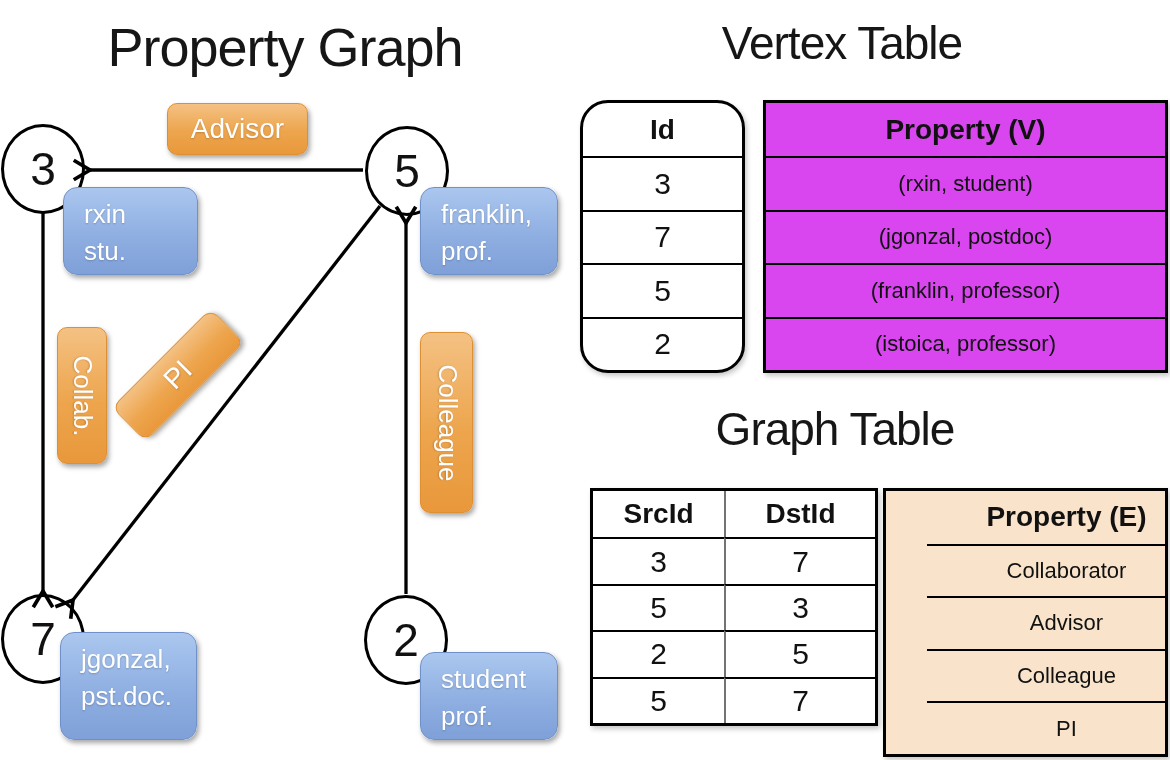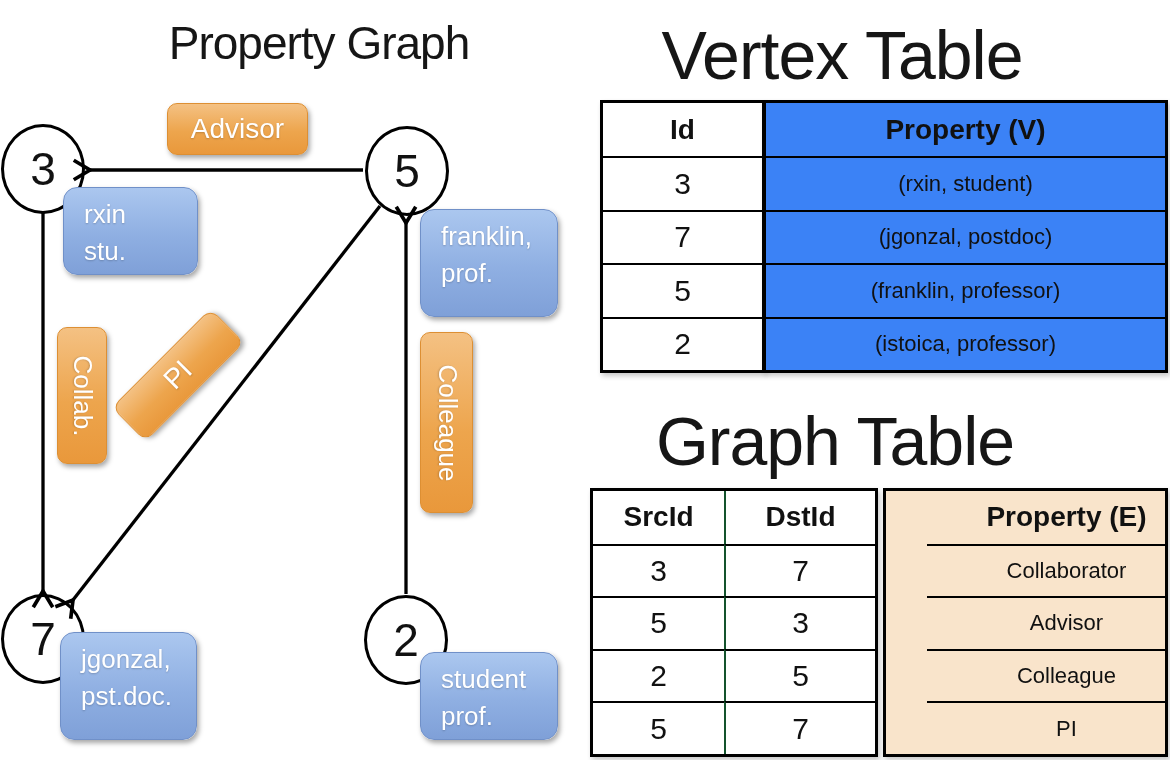--- a/index.html
+++ b/index.html
@@ -1,21 +1,21 @@
 <!DOCTYPE html>
 <html><head>
 <meta charset="utf-8">
 <style>
   html,body{margin:0;padding:0;background:#fff;}
   #stage{position:relative;width:1170px;height:760px;overflow:hidden;
          font-family:"Liberation Sans",sans-serif;background:#fff;}
 
   
   .big-title{position:absolute;text-align:center;color:#161616;
-             font-size:68px;font-weight:400;letter-spacing:-1px;white-space:nowrap;}
+             font-size:46px;font-weight:400;letter-spacing:-1px;white-space:nowrap;}
 
   
   .node{position:absolute;width:84px;height:90px;border:3.6px solid #000;
         border-radius:50%;background:#fff;box-sizing:border-box;
         display:flex;align-items:center;justify-content:center;
         font-size:46px;color:#111;z-index:1;}
 
   
   #edges{position:absolute;left:0;top:0;z-index:2;}
 
@@ -39,30 +39,30 @@
 
   
   .tbl{position:absolute;border:3px solid #000;box-sizing:border-box;
        display:grid;grid-template-rows:repeat(5,1fr);
        box-shadow:2px 3px 5px rgba(0,0,0,0.22);background:#fff;}
   .cell{display:flex;align-items:center;justify-content:center;
         font-size:30px;color:#111;border-top:2px solid #000;}
   .cell.hdr{font-weight:bold;font-size:28px;border-top:none;}
   .cell.word{font-size:22px;}
   .two-col{grid-template-columns:131px 1fr;}
-  .two-col .c2{border-left:2px solid #14532d;}
-  .fill-vertex{background:#3b82f6;}
+  .two-col .c2{border-left:2px solid #737373;}
+  .fill-vertex{background:#d946ef;}
   .fill-edge{background:#f9e4cb;padding-left:41px;}
 </style>
 </head>
 <body>
 
 <div id="stage">
 
-  <div class="big-title" style="left:0;top:16px;width:570px;font-size:46px;margin-left:34px;">Property Graph</div>
+  <div class="big-title" style="left:0;top:16px;width:570px;font-size:54px;">Property Graph</div>
   <div class="big-title" style="left:592px;top:16px;width:500px;">Vertex Table</div>
   <div class="big-title" style="left:585px;top:402px;width:500px;">Graph Table</div>
 
   <div class="node" style="left:1px;top:124px;">
     <span>3</span>
     </div>
   <div class="node" style="left:365px;top:126px;">
     <span>5</span>
     </div>
   <div class="node" style="left:1px;top:594px;">
@@ -81,21 +81,21 @@
     <line x1="363" y1="170" x2="90" y2="170" stroke="#000" stroke-width="3.3" marker-end="url(#arrow)"></line>
     <line x1="43" y1="213" x2="43" y2="591" stroke="#000" stroke-width="3.3" marker-end="url(#arrow)"></line>
     <line x1="380" y1="206" x2="73" y2="600" stroke="#000" stroke-width="3.3" marker-end="url(#arrow)"></line>
     <line x1="406" y1="594" x2="406" y2="223" stroke="#000" stroke-width="3.3" marker-end="url(#arrow)"></line>
   </svg>
 
   <div class="nbox" style="left:63px;top:187px;width:135px;height:88px;">
     <div>rxin</div>
     <div>stu.</div>
   </div>
-  <div class="nbox" style="left:420px;top:187px;width:138px;height:108px;margin-top:22px;">
+  <div class="nbox" style="left:420px;top:187px;width:138px;height:88px;">
     <div>franklin,</div>
     <div>prof.</div>
   </div>
   <div class="nbox" style="left:60px;top:632px;width:137px;height:108px;">
     <div>jgonzal,</div>
     <div>pst.doc.</div>
   </div>
   <div class="nbox" style="left:420px;top:652px;width:138px;height:88px;">
     <div>student</div>
     <div>prof.</div>
@@ -107,37 +107,37 @@
   <div class="ebox" style="left:57px;top:327px;width:50px;height:137px;font-size:26px;">
     <span class="txt rot90">Collab.</span>
   </div>
   <div class="ebox" style="left:108px;top:351px;width:140px;height:48px;transform:rotate(-45deg);">
     <span class="txt">PI</span>
   </div>
   <div class="ebox" style="left:420px;top:332px;width:53px;height:181px;font-size:26px;">
     <span class="txt rot90">Colleague</span>
   </div>
 
-  <div class="tbl" style="left:600px;top:100px;width:165px;height:273px;">
+  <div class="tbl" style="left:580px;top:100px;width:165px;height:273px;border-radius:28px;">
     <div class="cell hdr">Id</div>
     <div class="cell">3</div>
     <div class="cell">7</div>
     <div class="cell">5</div>
     <div class="cell">2</div>
   </div>
 
   <div class="tbl fill-vertex" style="left:763px;top:100px;width:405px;height:273px;">
     <div class="cell hdr fill-vertex">Property (V)</div>
     <div class="cell word fill-vertex">(rxin, student)</div>
     <div class="cell word fill-vertex">(jgonzal, postdoc)</div>
     <div class="cell word fill-vertex">(franklin, professor)</div>
     <div class="cell word fill-vertex">(istoica, professor)</div>
   </div>
 
-  <div class="tbl two-col" style="left:590px;top:488px;width:288px;height:269px;">
+  <div class="tbl two-col" style="left:590px;top:488px;width:288px;height:238px;">
     <div class="cell hdr">SrcId</div>
     <div class="cell hdr c2">DstId</div>
     <div class="cell">3</div>
     <div class="cell c2">7</div>
     <div class="cell">5</div>
     <div class="cell c2">3</div>
     <div class="cell">2</div>
     <div class="cell c2">5</div>
     <div class="cell">5</div>
     <div class="cell c2">7</div>

